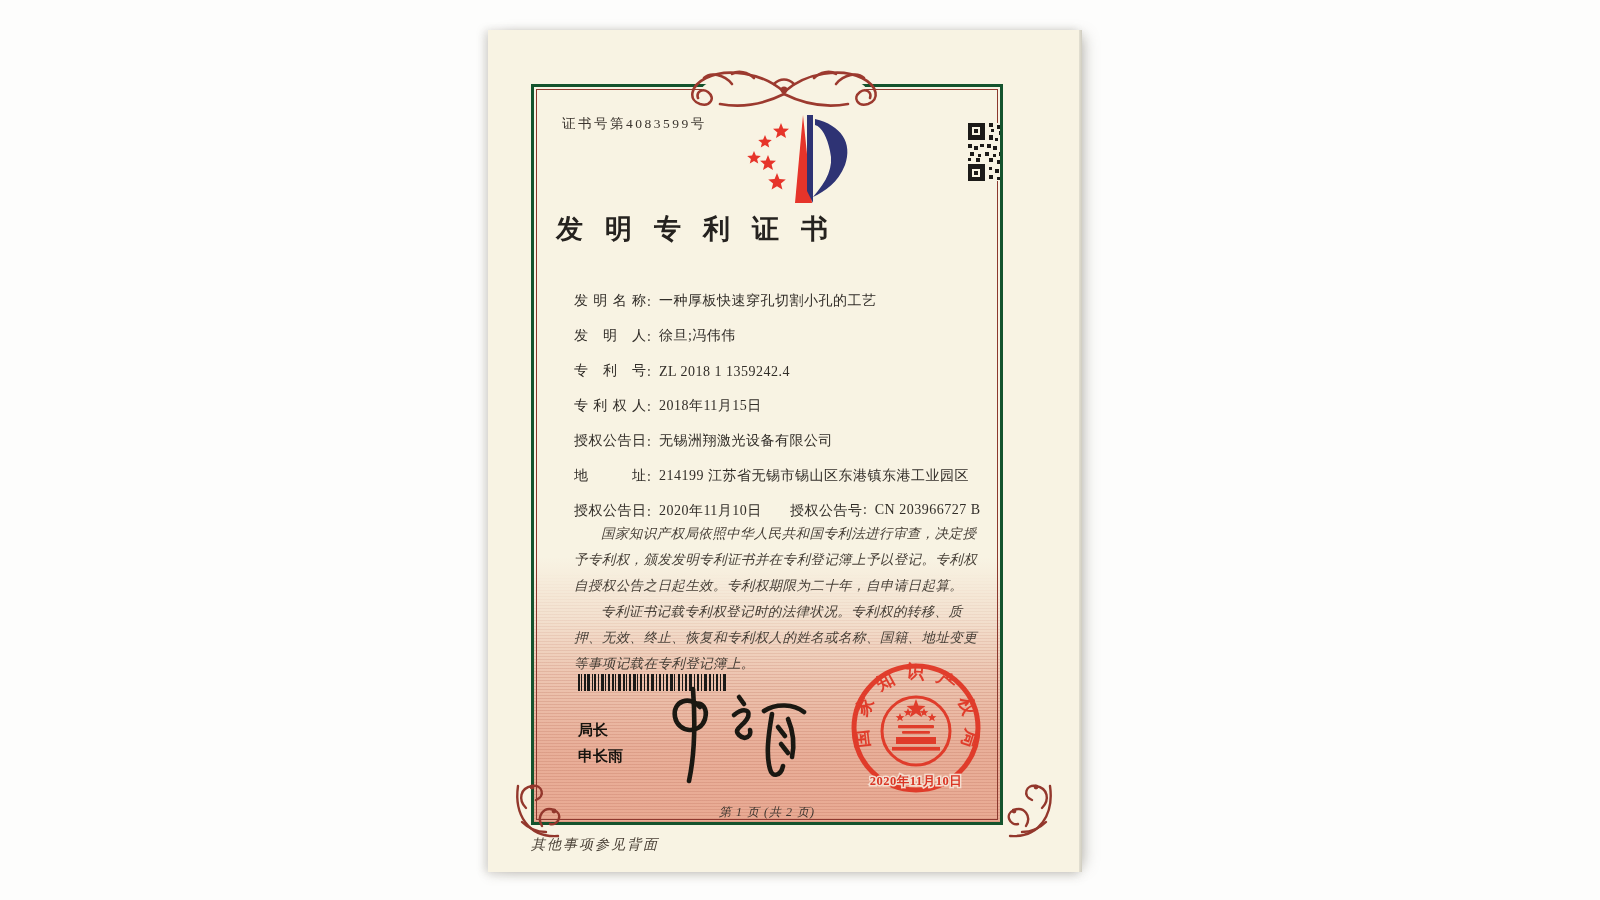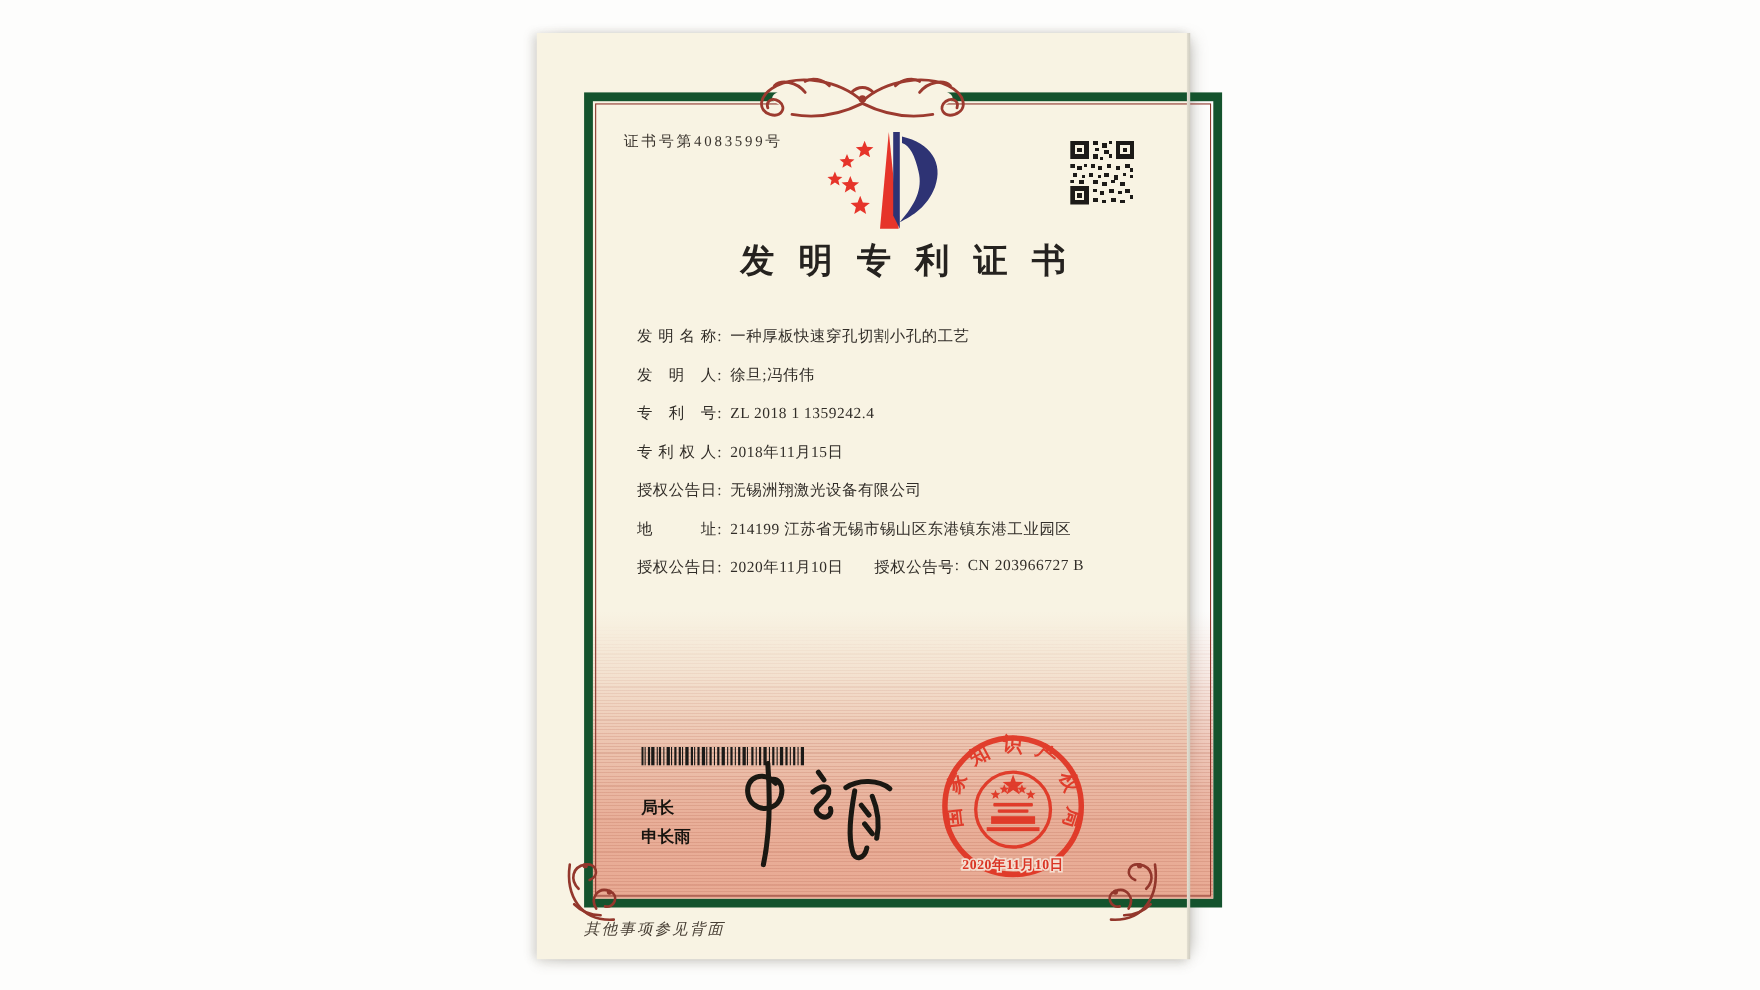--- a/index.html
+++ b/index.html
@@ -13,22 +13,22 @@
     background:#f8f3e3;
     box-shadow: -4px 0 8px rgba(110,105,95,.18), 10px 0 14px -6px rgba(110,105,95,.4), 0 4px 10px rgba(120,115,100,.2);
   }
   .paper::after { 
     content:""; position:absolute; right:-2px; top:0; bottom:0; width:3px;
     background:linear-gradient(to right,#e4e0d2,#cfccc0);
   }
 
   
   .frame {
-    position:absolute; left:43px; top:54px; width:580px; height:741px;
-    border:8px solid #14532d; overflow:hidden;
+    position:absolute; left:43px; top:54px; width:472px; height:741px;
+    border:3px solid #14532d; overflow:hidden;
   }
   .frame .inner-line {
     position:absolute; inset:2px; border:1px solid #8d382e; pointer-events:none;
   }
 
   
   .pink-grad {
     position:absolute; inset:0;
     background:linear-gradient(to bottom,
       rgba(226,162,138,0) 64%,
@@ -45,22 +45,22 @@
   }
 
   .cert-no {
     position:absolute; left:28px; top:28px;
     font-size:13.5px; letter-spacing:2.5px; color:#3a342e;
   }
   .logo { position:absolute; left:193px; top:22px; width:130px; height:102px; }
   .qr { position:absolute; left:434px; top:36px; width:58px; height:58px; }
 
   .title {
-    position:absolute; left:0; right:0; top:124px; text-align:center;
-    font-size:31px; font-weight:bold; color:#25221f; letter-spacing:22px; text-indent:22px;
+    position:absolute; left:0; right:0; top:124px; 
+    font-size:27px; font-weight:bold; color:#25221f; letter-spacing:22px; text-indent:22px;
   }
 
   .rows { position:absolute; left:40px; top:188px; right:14px; font-size:14px; color:#312d28; }
   .row { display:flex; align-items:flex-end; height:35px; }
   .field-label { display:inline-block; width:72px; text-align:justify; text-align-last:justify; }
   .field-colon { margin:0 8px 0 1px; }
   .field-value { letter-spacing:.5px;font-family:Liberation Serif, serif; }
   .grant-group { display:flex; margin-left:28px; }
 
   .body-text {
@@ -251,20 +251,22 @@
             <span class="field-value">2020年11月10日</span>
             <span class="grant-group">
               <span class="field-label">授权公告号</span>
                 <span class="field-colon">:</span>
               <span class="field-value">CN 203966727 B</span>
             </span>
           </div>
         </div>
 
         <div class="body-text">
+          <p>国家知识产权局依照中华人民共和国专利法进行审查，决定授予专利权，颁发发明专利证书并在专利登记簿上予以登记。专利权自授权公告之日起生效。专利权期限为二十年，自申请日起算。</p>
+          <p>专利证书记载专利权登记时的法律状况。专利权的转移、质押、无效、终止、恢复和专利权人的姓名或名称、国籍、地址变更等事项记载在专利登记簿上。</p>
         </div>
 
         <svg class="barcode" viewBox="0 0 148 17" preserveAspectRatio="none">
           <g fill="#1b1a18">
             <rect x="0" width="2" height="17"></rect>
               <rect x="3" width="1" height="17"></rect>
               <rect x="6" width="2" height="17"></rect>
               <rect x="9" width="3" height="17"></rect>
             <rect x="14" width="1" height="17"></rect>
               <rect x="16" width="2" height="17"></rect>
@@ -341,18 +343,19 @@
               <polygon points="88,52 89.2,55.0 92.4,55.2 89.9,57.2 90.8,60.3 88,58.5 85.2,60.3 86.1,57.2 83.6,55.2 86.8,55.0"></polygon>
               <rect x="54" y="64" width="36" height="3.2" rx="1"></rect>
               <rect x="58" y="70" width="28" height="2.8" rx="1"></rect>
               <rect x="52" y="76" width="40" height="7"></rect>
               <rect x="48" y="86" width="48" height="3.6"></rect>
             </g>
             <text x="72" y="124" text-anchor="middle" font-size="12.5" font-weight="bold" fill="#d92c1c" letter-spacing="0.5" style="font-family:'Liberation Serif',serif; paint-order:stroke; stroke:#f6e3d6; stroke-width:3px;">2020年11月10日</text>
           </g>
         </svg>
 
+        <div class="page-note">第 1 页 (共 2 页)</div>
       </div>
     </div>
 
     <div class="back-note">其他事项参见背面</div>
   </div>
 </div>
 
 </body></html>

